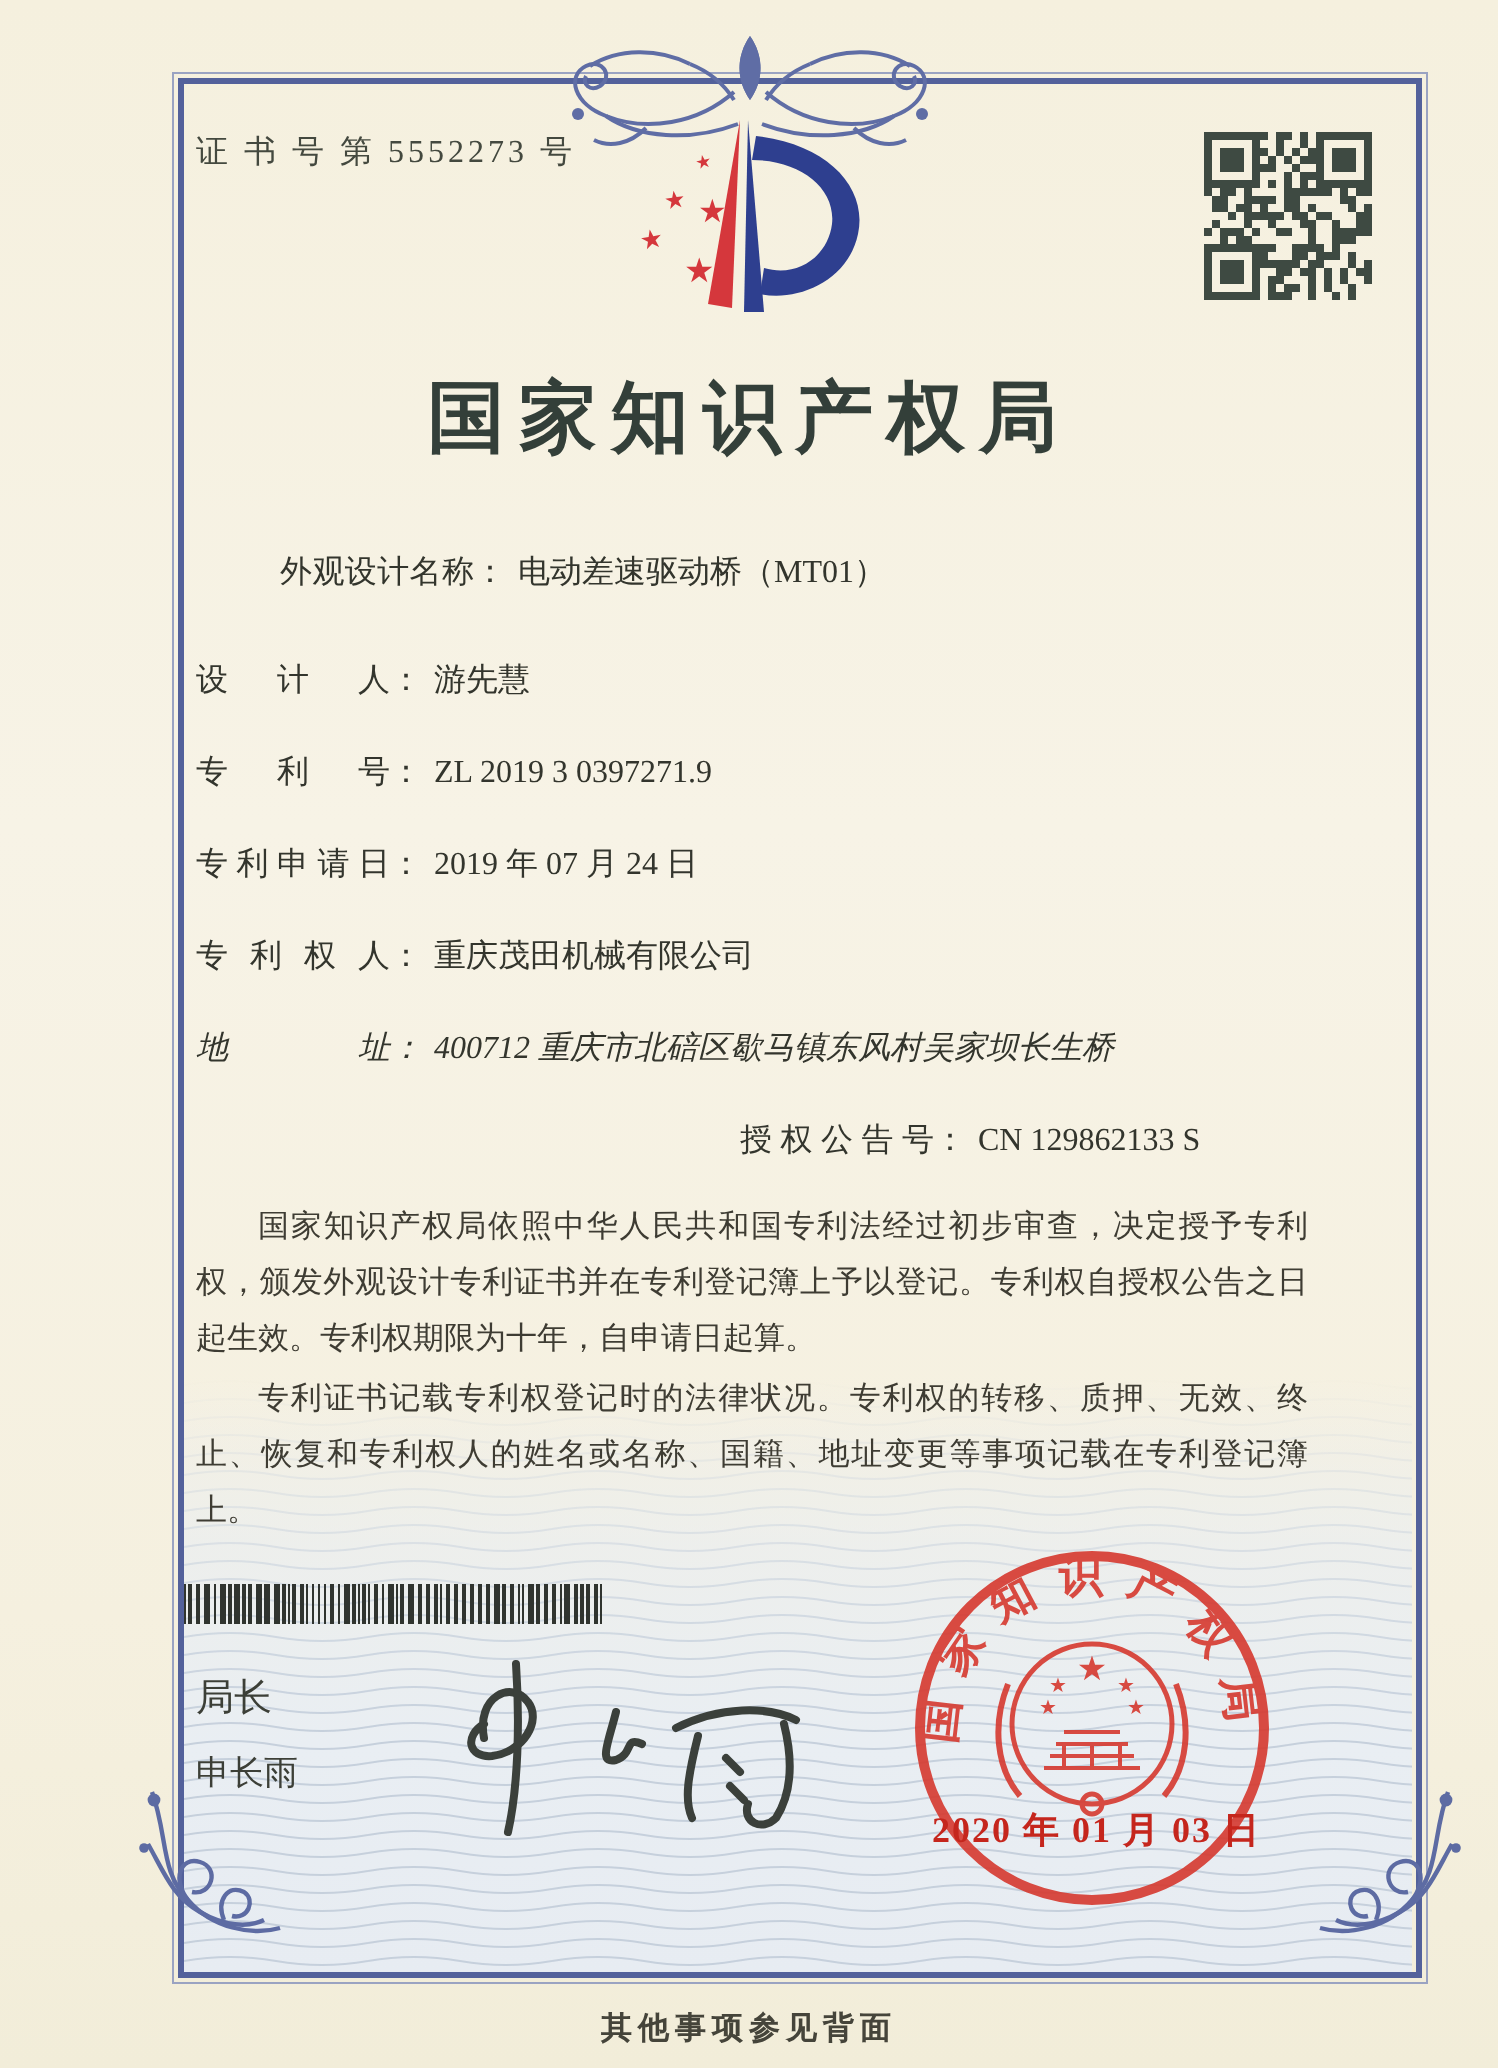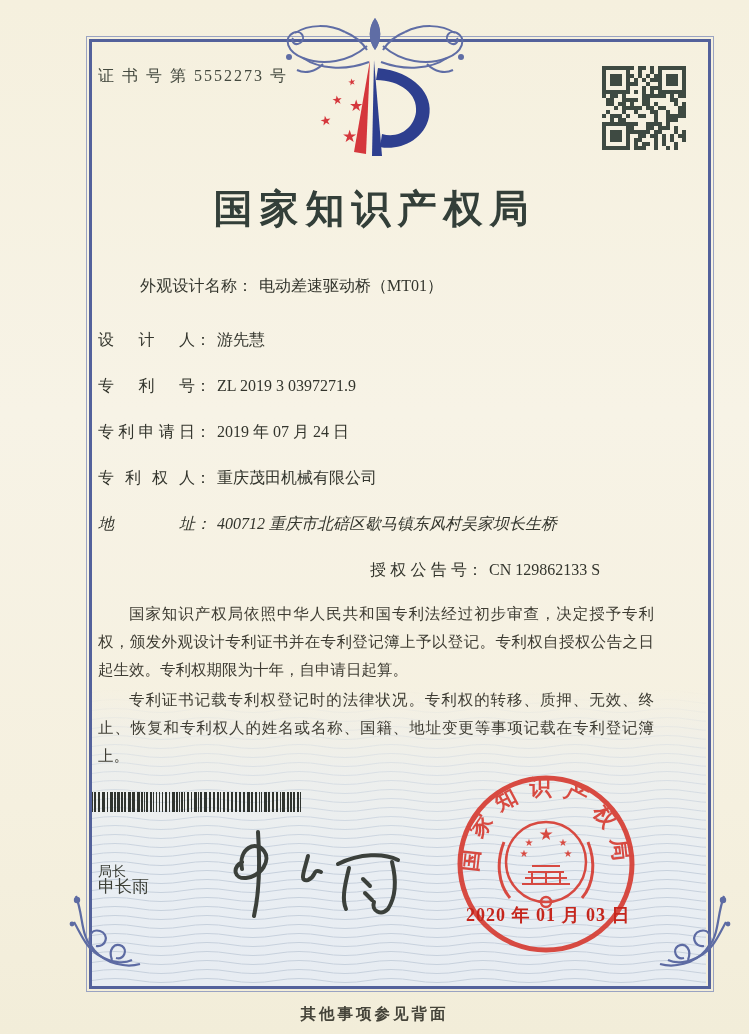--- a/index.html
+++ b/index.html
@@ -26,21 +26,21 @@
     font-size:39px;font-weight:600;letter-spacing:7px;color:#333f39;z-index:2;}
   .frow{position:absolute;left:98px;font-size:16px;color:#33352d;z-index:2;white-space:nowrap;}
   .flabel{display:inline-block;width:97px;text-align:justify;text-align-last:justify;vertical-align:bottom;}
   .fcolon{margin-right:6px;}
   .g2{position:absolute;left:272px;top:0;white-space:nowrap;}
   .paras{position:absolute;left:98px;top:600px;width:556px;z-index:2;}
   .paras p{margin:0 0 2px 0;font-size:15.5px;line-height:28px;text-indent:2em;
     text-align:justify;color:#3e3c33;}
   .barcode{position:absolute;left:92px;top:792px;height:20px;z-index:2;font-size:0;}
   .barcode i{display:inline-block;height:20px;background:#30342f;vertical-align:top;}
-  .sigrole{position:absolute;left:98px;top:863px;font-size:14px;z-index:2;color:#3c3f37;}
+  .sigrole{position:absolute;left:98px;top:836px;font-size:19px;z-index:2;color:#3c3f37;}
   .signame{position:absolute;left:98px;top:875px;font-size:17px;z-index:2;color:#3c3f37;}
   .sig-svg{position:absolute;left:212px;top:824px;z-index:2;}
   .seal-svg{position:absolute;left:452px;top:770px;z-index:3;opacity:.9;}
   .sealdate{position:absolute;left:466px;top:903px;font-size:18px;font-weight:600;
     color:#c5261d;letter-spacing:1px;z-index:4;white-space:nowrap;}
   .pageinfo{position:absolute;left:0;top:962px;width:100%;text-align:center;
     font-size:14.5px;letter-spacing:3px;color:#3c3e35;z-index:2;}
   .backnote{position:absolute;left:0;top:1004px;width:100%;text-align:center;
     font-size:15.5px;font-weight:600;letter-spacing:3px;color:#45443a;z-index:2;}
   .orn{position:absolute;z-index:2;}

